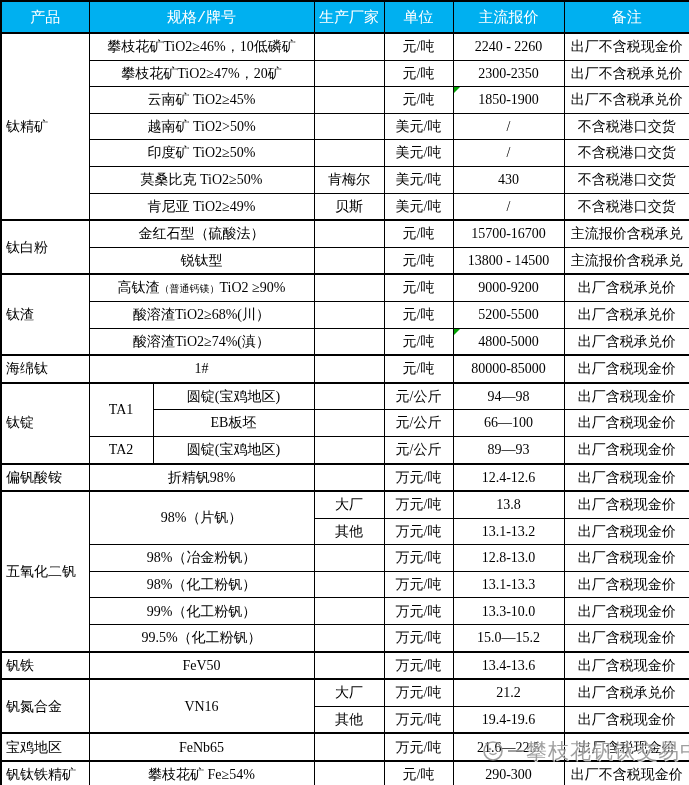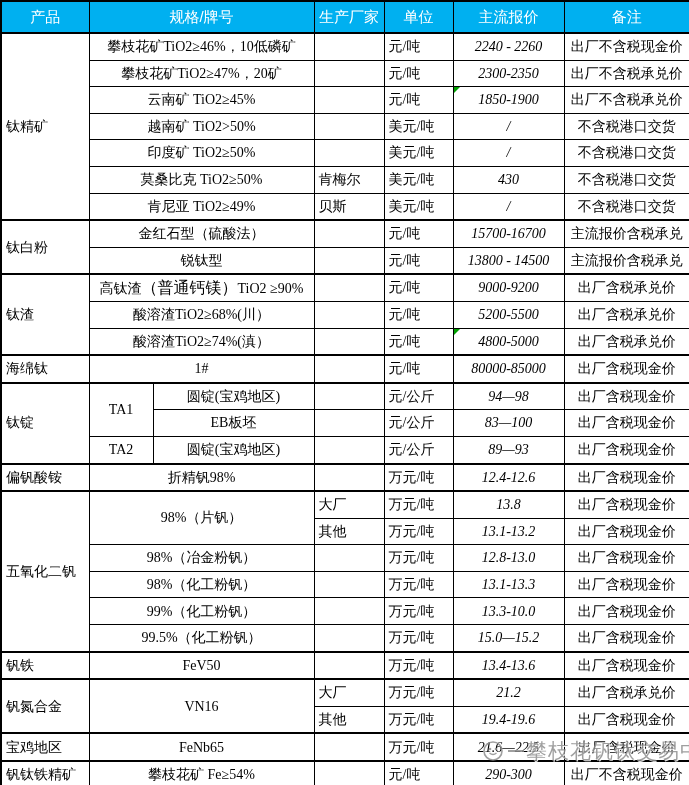--- a/index.html
+++ b/index.html
@@ -5,38 +5,38 @@
   html,body { margin:0; padding:0; background:#ffffff; }
   .sheet {
     position:relative; width:689px; height:785px; background:#fff;
     font-family:"Liberation Serif", serif; overflow:hidden;
   }
   table.price-table {
     border-collapse:collapse; table-layout:fixed; width:689px;
     border:2px solid #000;
   }
   .price-table th {
-    background:#00b0f0; color:#fff; font-family:Liberation Sans, sans-serif;
+    background:#00b0f0; color:#fff; font-family:Liberation Mono, monospace;
     font-size:15px; font-weight:normal; height:30px; border:1px solid #000;
     border-bottom:2px solid #000; padding:0;
   }
   .price-table td {
     border:1px solid #000; font-size:14px; color:#000; height:25.6px;
     padding:0 4px; overflow:hidden; white-space:nowrap; line-height:1.1;
   }
   tr.group-start td { border-top:2px solid #000; }
-  .c { }
+  .c { text-align:center; }
   .l { text-align:center; }
   .group-cell { text-align:left; font-size:15px; }
-  .price-cell { position:relative; text-align:center;font-style:italic; }
+  .price-cell { position:relative; text-align:center; }
   .tri {
     position:absolute; top:0; left:0; width:0; height:0;
     border-top:6px solid #00a000; border-right:6px solid transparent;
   }
-  .spec-small { font-size:16px; }
+  .spec-small { font-size:10px; }
   .watermark {
     position:absolute; left:480px; top:737px; display:flex; align-items:center;
     color:#8f8f8f; opacity:.85; font-family:"Liberation Sans", sans-serif;
     font-size:21px; letter-spacing:1px; white-space:nowrap;
     text-shadow:1px 1px 0 #fff;
   }
   .watermark .wm-line { width:16px; height:0; border-top:2px solid #8f8f8f; margin:0 2px; }
   .watermark svg { flex:0 0 auto; }
 </style>
 </head>
@@ -170,21 +170,21 @@
       <td class="l">圆锭(宝鸡地区)</td>
       <td class="c"></td>
       <td class="c">元/公斤</td>
       <td class="price-cell">94—98</td>
       <td class="l">出厂含税现金价</td>
     </tr>
     <tr>
       <td class="l">EB板坯</td>
       <td class="c"></td>
       <td class="c">元/公斤</td>
-      <td class="price-cell">83—100</td>
+      <td class="price-cell">66—100</td>
       <td class="l">出厂含税现金价</td>
     </tr>
     <tr>
       <td class="l">TA2</td>
       <td class="l">圆锭(宝鸡地区)</td>
       <td class="c"></td>
       <td class="c">元/公斤</td>
       <td class="price-cell">89—93</td>
       <td class="l">出厂含税现金价</td>
     </tr>

